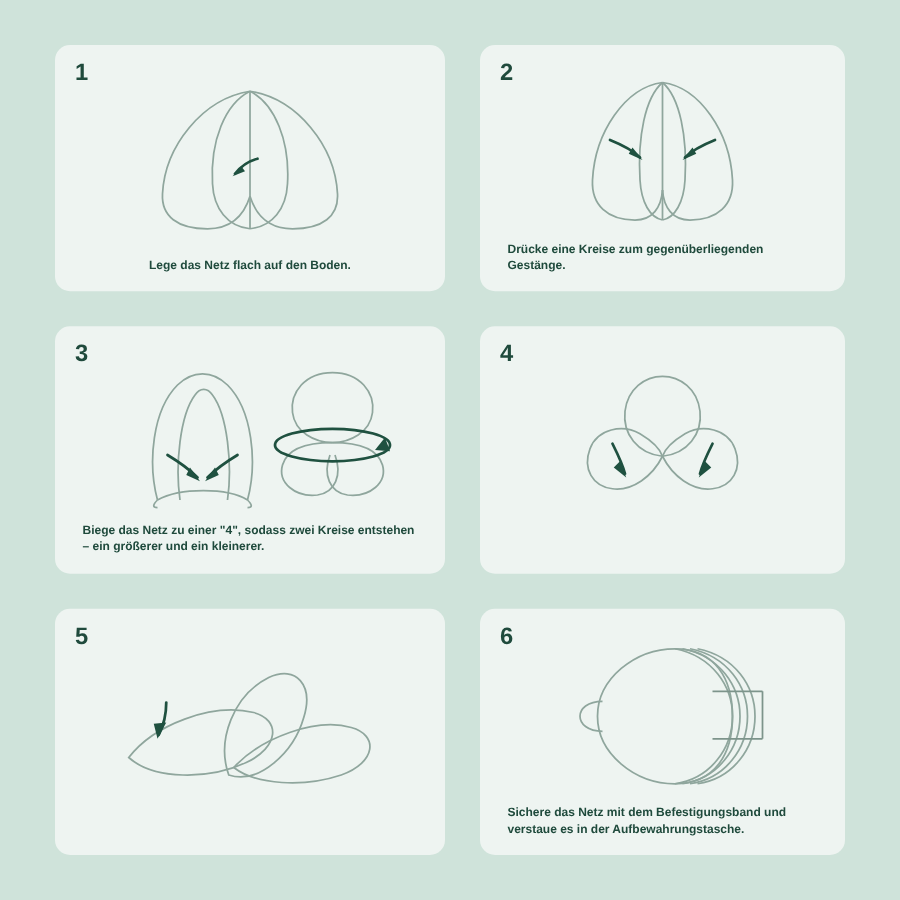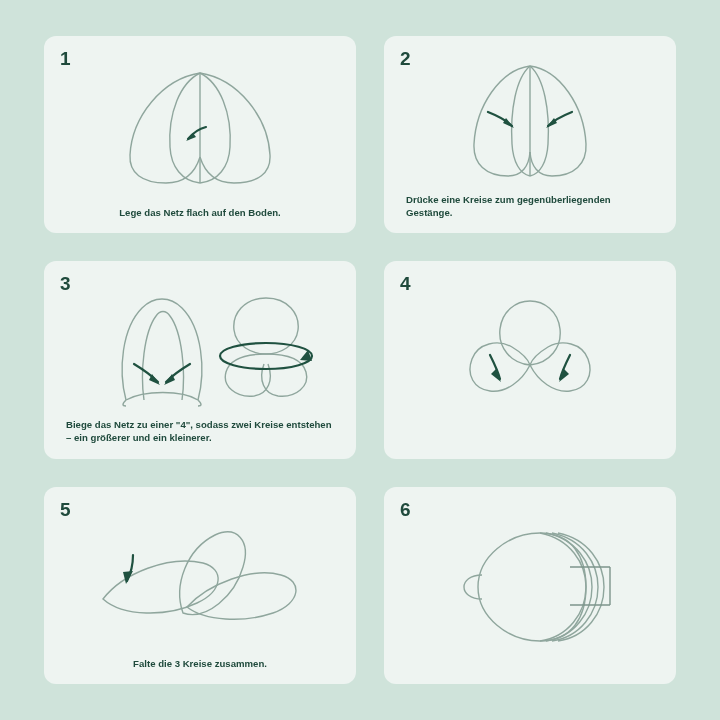--- a/index.html
+++ b/index.html
@@ -170,21 +170,20 @@
     <div class="step-num">5</div>
     <div class="art">
       <svg width="250" height="120" viewBox="0 0 250 120" aria-hidden="true">
         <path class="ln" d="M28 78 C 48 52, 94 34, 128 42 C 150 48, 148 70, 122 82 C 92 96, 48 96, 28 78 Z"></path>
         <path class="ln" d="M108 92 C 98 64, 112 28, 140 14 C 162 4, 176 20, 168 46 C 160 74, 132 100, 108 92 Z"></path>
         <path class="ln" d="M112 86 C 134 62, 178 46, 206 54 C 228 60, 226 82, 198 92 C 168 102, 130 100, 112 86 Z"></path>
         <path class="arrow" d="M58 34 C 58 44, 56 52, 52 60"></path>
         <path class="arrow-fill" d="M51 63 L 58 50 L 48 51 Z"></path>
       </svg>
     </div>
-    <div class="caption">Falte die 3 Kreise zusammen.</div>
   </div>
 
   <div class="card">
     <div class="step-num">6</div>
     <div class="art">
       <svg width="220" height="130" viewBox="0 0 220 130" aria-hidden="true">
 
         <path class="ln" d="M138 10 C 168 16, 184 40, 184 64 C 184 90, 166 114, 138 118"></path>
         <path class="ln" d="M132 10 C 162 16, 178 40, 178 64 C 178 90, 160 114, 132 118"></path>
         <path class="ln" d="M126 10 C 156 16, 172 40, 172 64 C 172 90, 154 114, 126 118"></path>
@@ -192,15 +191,16 @@
 
         <path class="ln" d="M120 10 C 88 10, 58 34, 58 64 C 58 94, 88 118, 120 118 C 152 118, 166 94, 166 64 C 166 34, 152 10, 120 10 Z"></path>
 
         <path class="ln" d="M62 52 C 50 52, 44 58, 44 64 C 44 70, 50 76, 62 76"></path>
 
         <path class="band" d="M150 44 L 190 44"></path>
         <path class="band" d="M150 82 L 190 82"></path>
         <path class="band" d="M190 44 L 190 82"></path>
       </svg>
     </div>
+    <div class="caption">Sichere das Netz mit dem Befestigungsband und verstaue es in der Aufbewahrungstasche.</div>
   </div>
 
 </div>
 
 </body></html>

